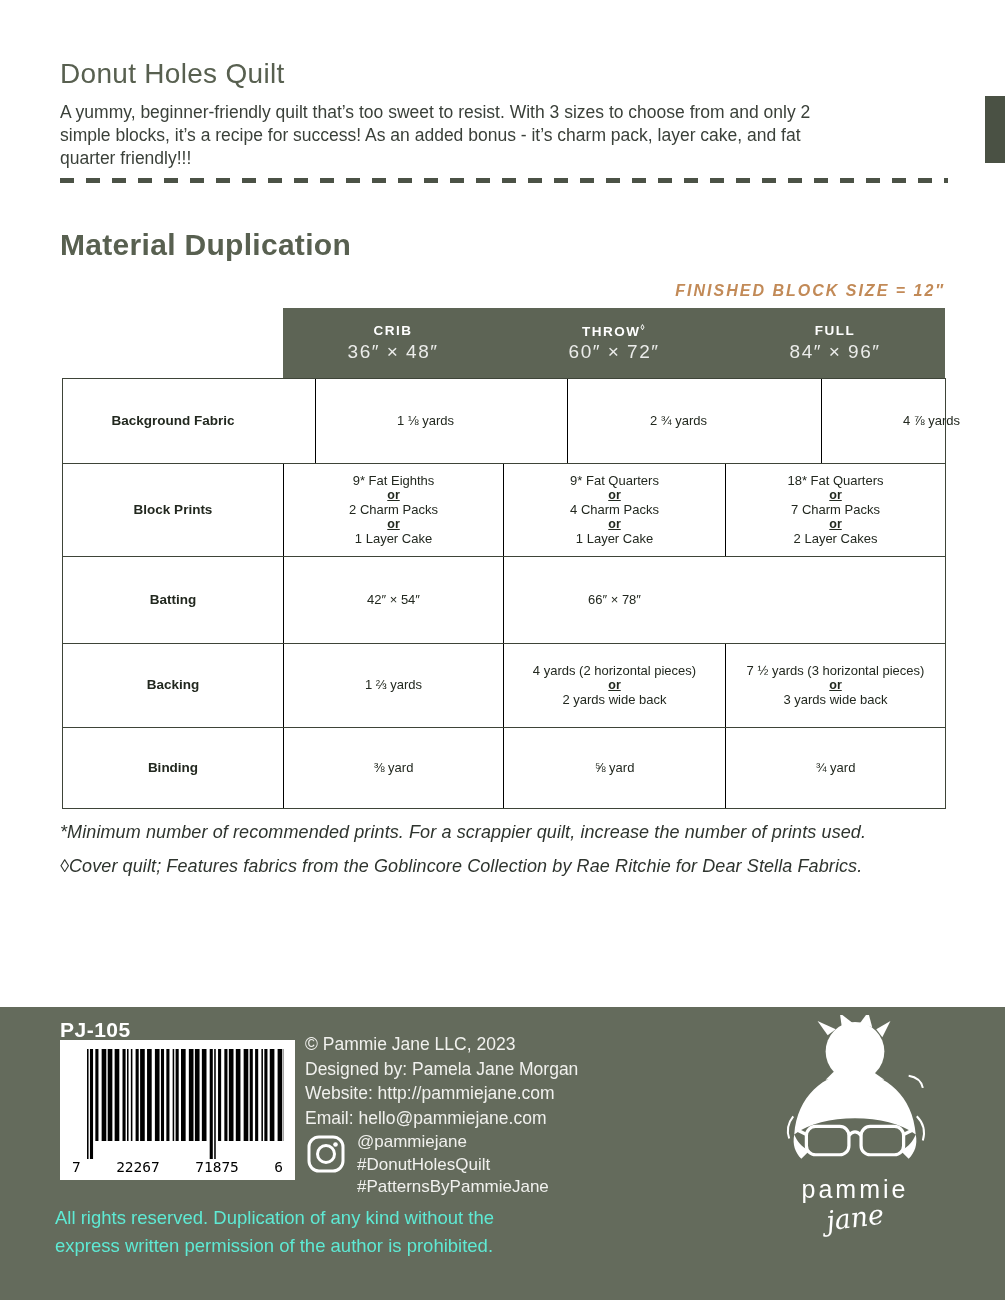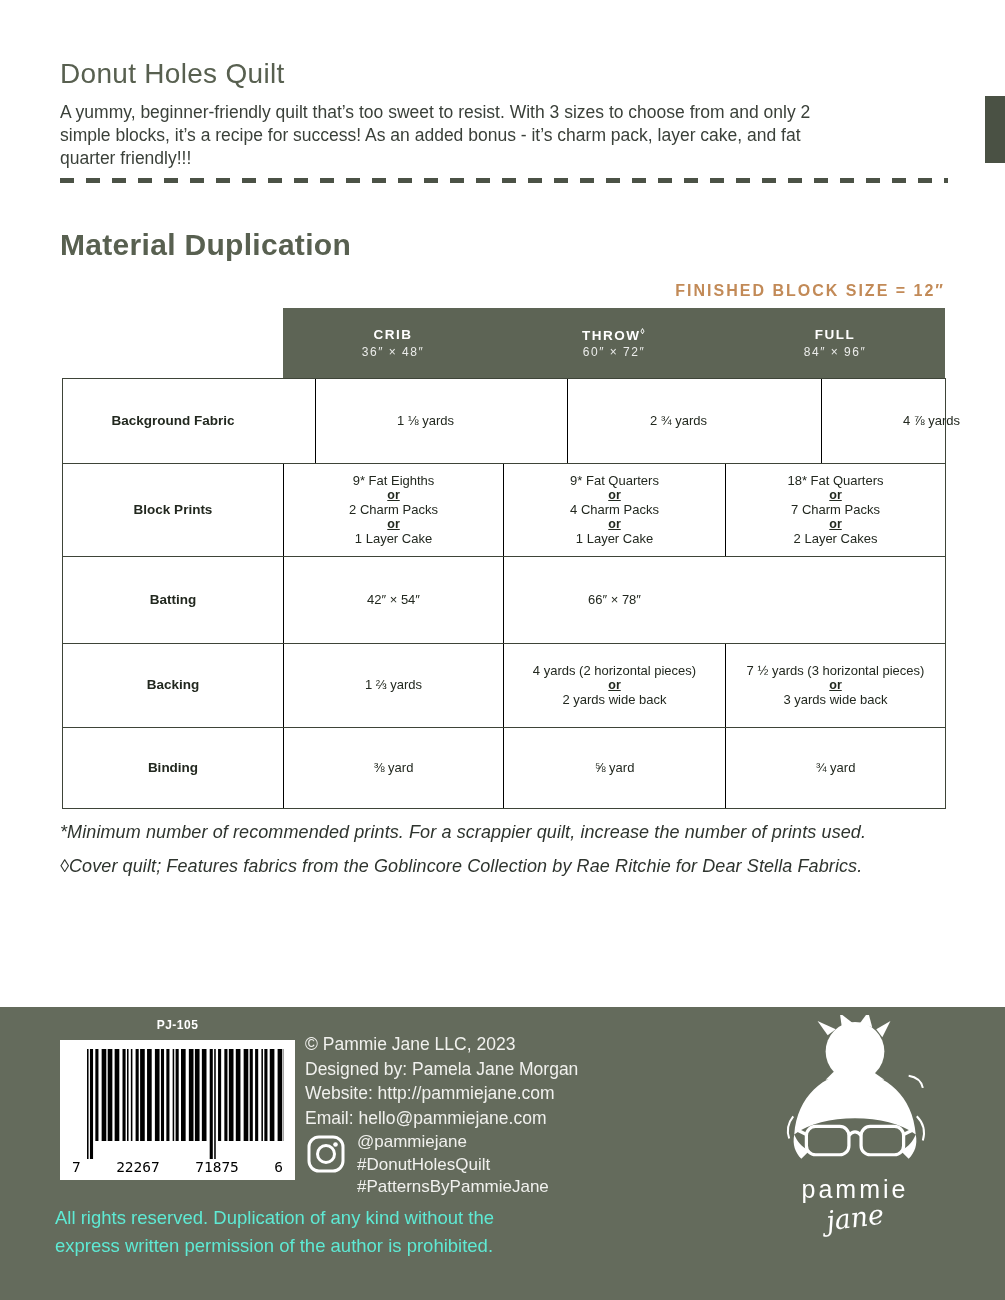--- a/index.html
+++ b/index.html
@@ -28,36 +28,36 @@
     background:repeating-linear-gradient(90deg,#4b5246 0 14px,transparent 14px 26px);
   }
 
   
   .section-heading {
     position:absolute; left:60px; top:228px;
     font-size:30px; font-weight:700; color:#586050; letter-spacing:.3px;
   }
   .block-size-note {
     position:absolute; left:60px; top:282px; width:885px; text-align:right;
-    font-size:16px; font-weight:700; letter-spacing:2px; color:#c28a57;
+    font-size:16px; font-weight:700; letter-spacing:2px; color:#c28a57;font-style:italic;
   }
 
   
   .req-table { position:absolute; left:62px; top:308px; width:884px; }
   .thead {
     display:grid; grid-template-columns:221px 220px 222px 220px; height:70px;
   }
   .th-spacer { background:transparent; }
   .th {
     background:#5d6455; color:#ffffff;
     display:flex; flex-direction:column; justify-content:center; align-items:center; gap:3px;
   }
   .col-name { font-size:13.5px; font-weight:700; letter-spacing:1.5px; }
   .col-name sup { font-size:8px; vertical-align:super; }
-  .col-size { font-size:12px; letter-spacing:1.5px; color:rgba(255,255,255,.88); }
+  .col-size { font-size:19px; letter-spacing:1.5px; color:rgba(255,255,255,.88); }
   .tbody { border:1px solid #3e4438; }
   .tr { display:grid; grid-template-columns:220px 220px 222px 220px; }
   .tr + .tr { border-top:1px solid #3e4438; }
   .tr:nth-child(1){ height:84px;gap:32px; } .tr:nth-child(2){ height:93px; }
   .tr:nth-child(3){ height:87px; } .tr:nth-child(4){ height:84px; }
   .tr:nth-child(5){ height:81px; }
   .td {
     display:flex; flex-direction:column; justify-content:center; align-items:center;
     text-align:center; color:#22281f; font-size:13px; line-height:14.5px; padding:4px 8px;
   }
@@ -70,22 +70,22 @@
   .footnote {
     font-style:italic; font-size:18px; color:#2e342e; margin-bottom:13px; letter-spacing:.1px;
   }
 
   
   .footer {
     position:absolute; left:0; top:1007px; width:1005px; height:293px; background:#646b5c;
     color:#f1f1ee;
   }
   .sku {
-    position:absolute; left:60px; top:11px; width:235px; text-align:center;
-    font-size:12px; font-weight:700; letter-spacing:.5px; color:#ffffff;
+    position:absolute; left:60px; top:11px; width:235px; 
+    font-size:21px; font-weight:700; letter-spacing:.5px; color:#ffffff;
   }
   .barcode {
     position:absolute; left:60px; top:33px; width:235px; height:140px; background:#ffffff;
   }
   .barcode svg { position:absolute; left:11px; top:9px; }
   .barcode-digits {
     position:absolute; left:0; bottom:5px; width:100%; padding:0 12px;
     display:flex; justify-content:space-between;
     font-family:"DejaVu Sans Mono", monospace; font-size:14.5px; color:#000;
   }

